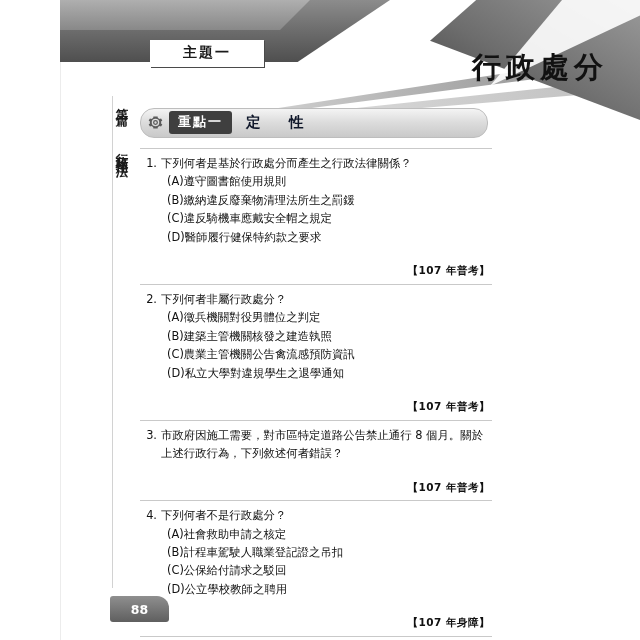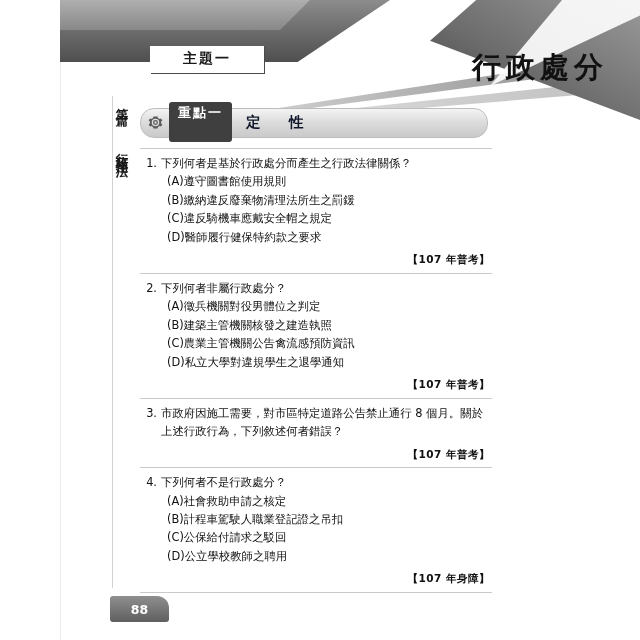--- a/index.html
+++ b/index.html
@@ -58,21 +58,21 @@
     position: absolute;
     left: 300px; top: 78px;
     width: 340px; height: 40px;
     background: linear-gradient(90deg,#bdbdbd 0%, #8a8a8a 100%);
     clip-path: polygon(0 90%, 100% 0, 100% 30%, 0 100%);
     opacity: .55;
   }
   
   .topic-tag {
     position: absolute;
-    left: 150px; top: 46px;
+    left: 150px; top: 40px;
     min-width: 86px;
     padding: 4px 14px 5px 14px;
     background: #ffffff;
     color: #1a1a1a;
     font-size: 14px;
     font-weight: bold;
     letter-spacing: 2px;
     text-align: center;
     box-shadow: 1px 1px 0 #4a4a4a;
   }
@@ -131,21 +131,21 @@
     color: #5a5a5a;
   }
   .keypoint-label {
     position: relative;
     margin-left: 5px;
     background: #3f3f3f;
     color: #ffffff;
     font-size: 13px;
     font-weight: bold;
     letter-spacing: 2px;
-    padding: 2px 9px 20px 9px;
+    padding: 2px 9px 3px 9px;
     border-radius: 3px;
   }
   .keypoint-text {
     position: relative;
     margin-left: 14px;
     font-size: 14.5px;
     font-weight: bold;
     letter-spacing: 7px;
     color: #0f172a;
   }
@@ -176,21 +176,21 @@
   }
   .qtext {
     flex: 1;
   }
   .opts {
     padding-left: 27px;
   }
   .opt { white-space: nowrap; }
   .srcline {
     text-align: right;
-    margin-top: 4px;
+    margin-top: 15px;
     padding-right: 2px;
   }
   .src {
     display: inline-block;
     font-size: 10.5px;
     font-weight: bold;
     letter-spacing: .5px;
   }
   
   .pagenum {

